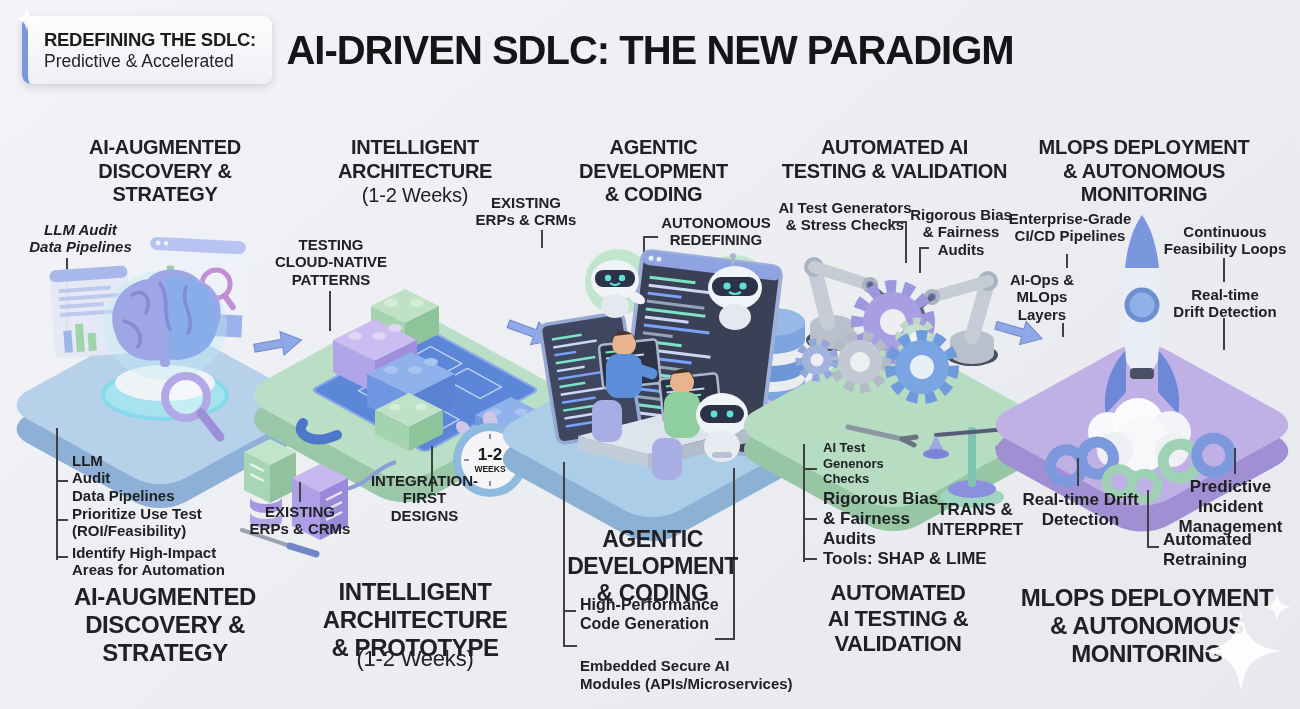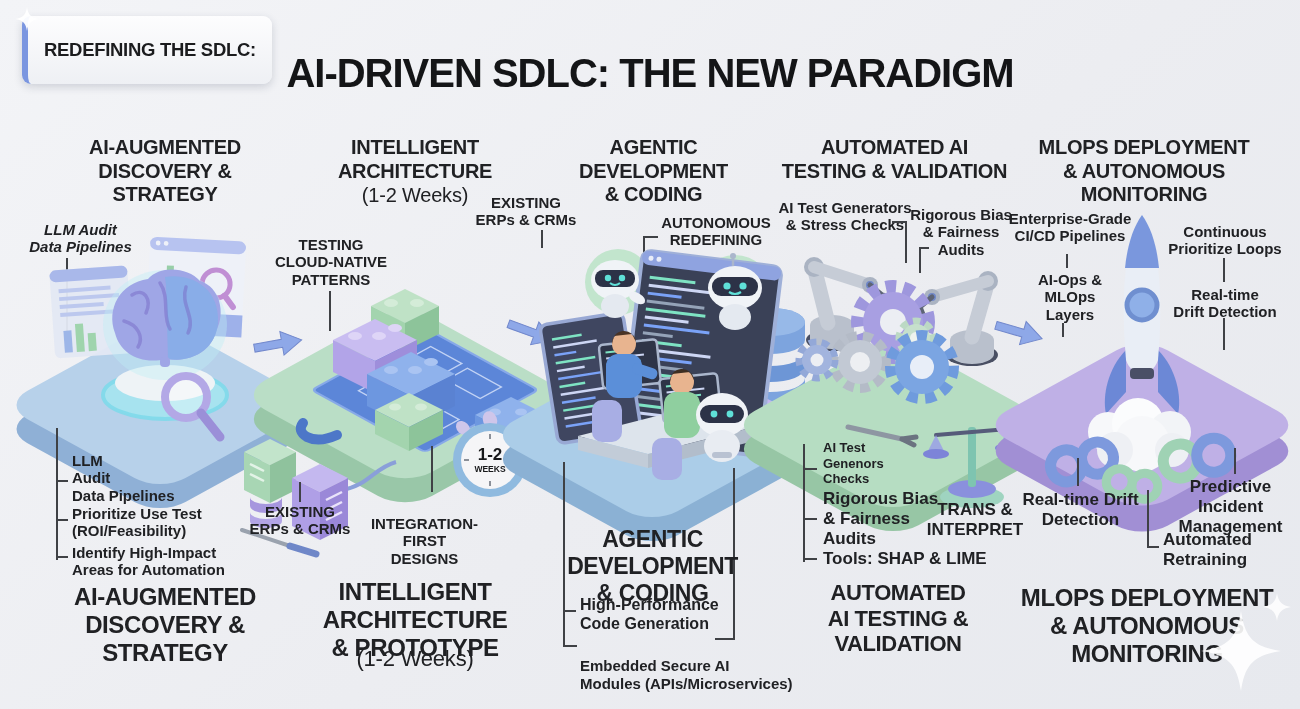--- a/index.html
+++ b/index.html
@@ -16,28 +16,29 @@
   .c-md{font-size:17px;line-height:1.18;text-align:left;}
   .c-mdc{font-size:17px;line-height:1.18;text-align:center;}
   .h-bot{font-size:24px;line-height:1.17;letter-spacing:-0.4px;text-align:center;}
   .ln{position:absolute;background:#3f4145;}
   .badge{position:absolute;left:22px;top:16px;width:228px;height:68px;background:linear-gradient(180deg,#fdfdfe,#eef0f4);
          border-radius:9px;box-shadow:0 3px 8px rgba(40,50,80,.18);display:flex;flex-direction:column;justify-content:center;
          padding-left:16px;border-left:6px solid #7b96e0;}
   .badge .t1{font-weight:700;font-size:18.5px;letter-spacing:-0.3px;}
   .badge .t2{font-weight:400;font-size:17.5px;color:#232427;}
   .title{position:absolute;left:250px;right:250px;top:28px;text-align:center;font-weight:700;
-         font-size:40px;letter-spacing:-1px;color:#141517;margin-top:23px;}
+         font-size:40px;letter-spacing:-1px;color:#141517;}
   svg{position:absolute;overflow:visible;}
 </style>
 </head>
 <body>
 
 <div class="badge">
   <div class="t1">REDEFINING THE SDLC:</div>
+  <div class="t2">Predictive &amp; Accelerated</div>
 </div>
 <svg class="abs" style="left:14px;top:6px;" width="26" height="26">
   <path d="M13,1 C14.2,9 17,11.8 25,13 C17,14.2 14.2,17 13,25 C11.8,17 9,14.2 1,13 C9,11.8 11.8,9 13,1 Z" fill="#ffffff" opacity="0.95"></path>
 </svg>
 <div class="title">AI-DRIVEN SDLC: THE NEW PARADIGM</div>
 
 <div class="lbl h-top" style="left:40px;top:136px;width:250px;">AI-AUGMENTED
 DISCOVERY &amp;
 STRATEGY</div>
 <div class="lbl h-top" style="left:290px;top:136px;width:250px;">INTELLIGENT
@@ -62,22 +63,22 @@
 <div class="lbl c-sm" style="left:656px;top:214px;width:120px;">AUTONOMOUS
 REDEFINING</div>
 <div class="lbl c-sm" style="left:772px;top:199px;width:146px;">AI Test Generators
 &amp; Stress Checks</div>
 <div class="lbl c-sm" style="left:905px;top:206px;width:112px;">Rigorous Bias
 &amp; Fairness
 Audits</div>
 <div class="lbl c-sm" style="left:1004px;top:210px;width:132px;">Enterprise-Grade
 CI/CD Pipelines</div>
 <div class="lbl c-sm" style="left:1158px;top:223px;width:134px;">Continuous
-Prioritize Loops</div>
-<div class="lbl c-sm" style="left:1020px;top:271px;width:100px;">AI-Ops &amp;
+Feasibility Loops</div>
+<div class="lbl c-sm" style="left:992px;top:271px;width:100px;">AI-Ops &amp;
 MLOps
 Layers</div>
 <div class="lbl c-sm" style="left:1158px;top:286px;width:134px;text-align:center;">Real-time
 Drift Detection</div>
 
 <div class="ln" style="left:66px;top:258px;width:2px;height:82px;"></div>
 <div class="ln" style="left:329px;top:291px;width:2px;height:40px;"></div>
 <div class="ln" style="left:541px;top:230px;width:2px;height:18px;"></div>
 <div class="ln" style="left:643px;top:236px;width:15px;height:2px;"></div>
 <div class="ln" style="left:643px;top:236px;width:2px;height:28px;"></div>
@@ -491,21 +492,21 @@
 <div class="lbl c-left" style="left:72px;top:505px;width:165px;">Prioritize Use Test
 (ROI/Feasibility)</div>
 <div class="lbl c-left" style="left:72px;top:544px;width:165px;">Identify High-Impact
 Areas for Automation</div>
 <div class="lbl h-bot" style="left:35px;top:583px;width:260px;">AI-AUGMENTED
 DISCOVERY &amp;
 STRATEGY</div>
 
 <div class="lbl c-sm" style="left:236px;top:503px;width:128px;">EXISTING
 ERPs &amp; CRMs</div>
-<div class="lbl c-sm" style="left:362px;top:515px;width:125px;">INTEGRATION-
+<div class="lbl c-sm" style="left:362px;top:472px;width:125px;">INTEGRATION-
 FIRST
 DESIGNS</div>
 <div class="lbl h-bot" style="left:285px;top:578px;width:260px;">INTELLIGENT
 ARCHITECTURE
 &amp; PROTOTYPE</div>
 <div class="lbl h-sub" style="left:285px;top:646px;width:260px;font-size:22px;">(1-2 Weeks)</div>
 
 <div class="lbl h-bot" style="left:540px;top:526px;width:225px;font-size:23px;">AGENTIC
 DEVELOPMENT
 &amp; CODING</div>

